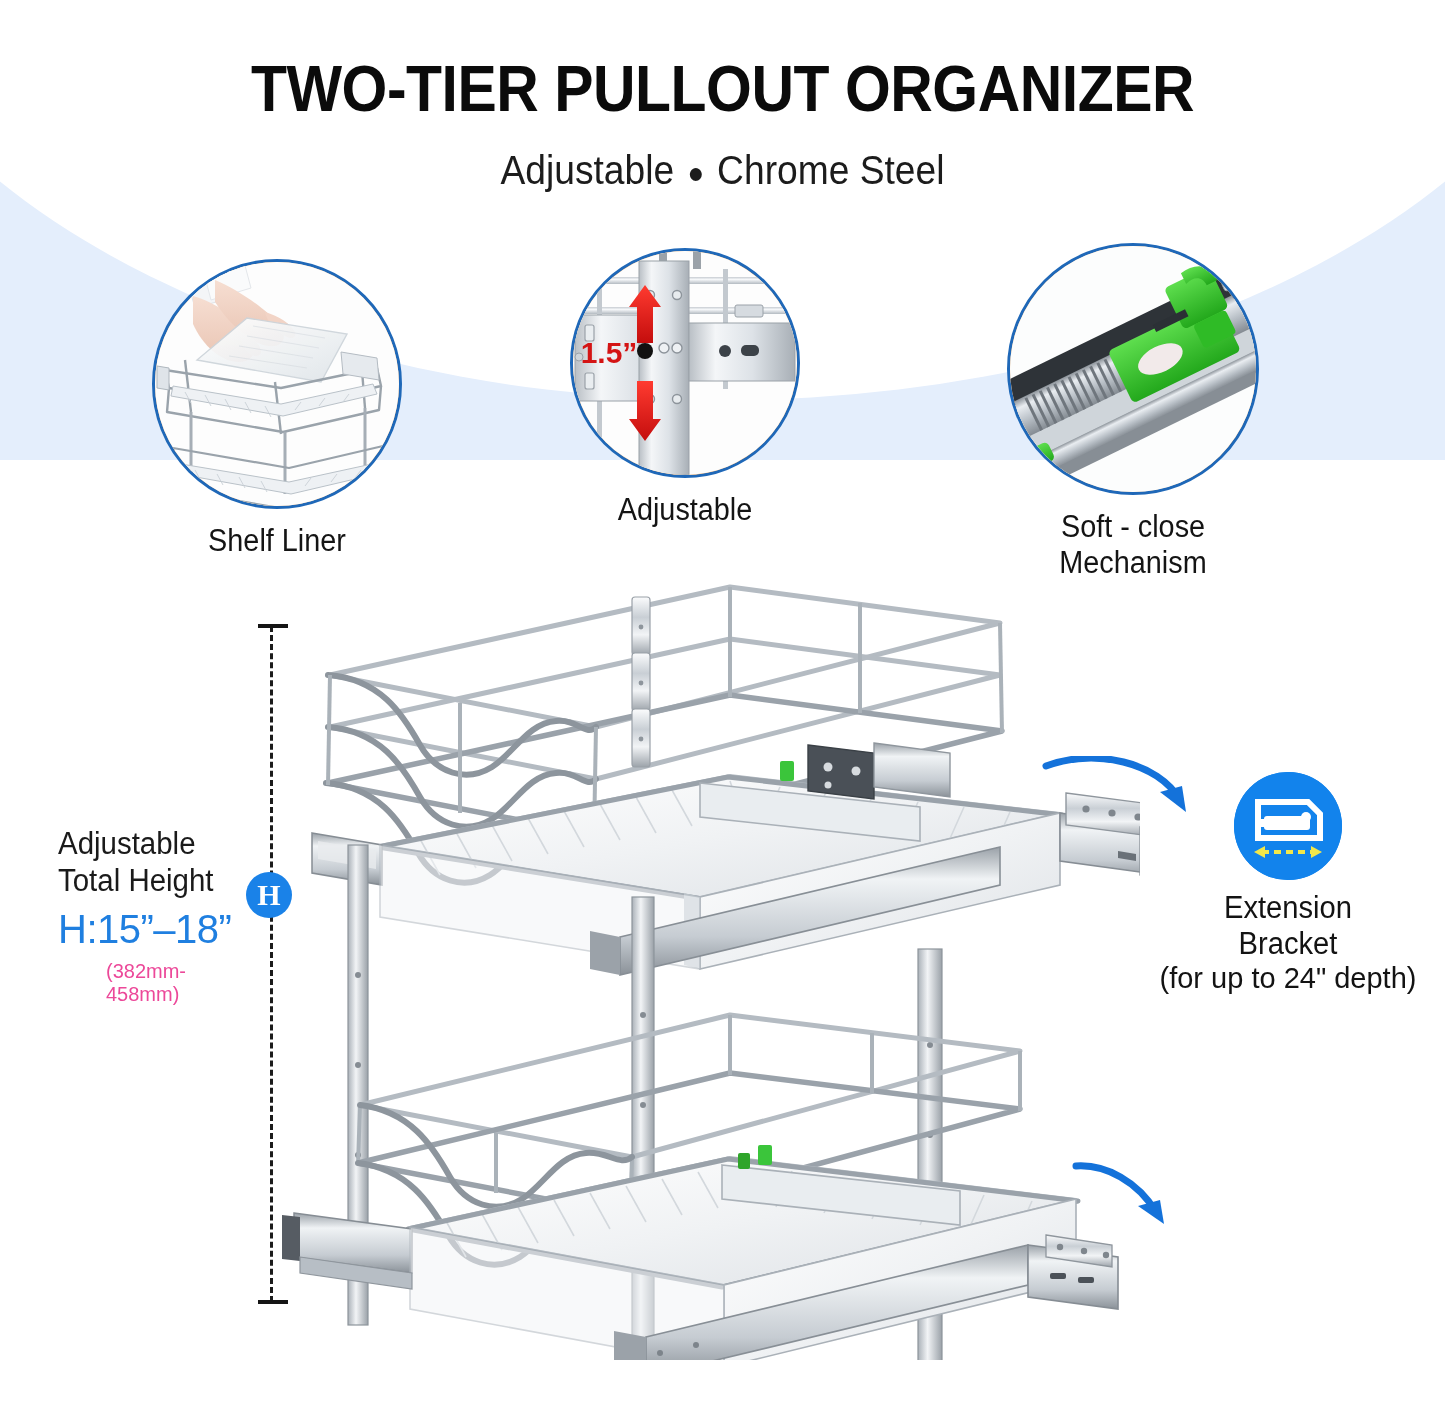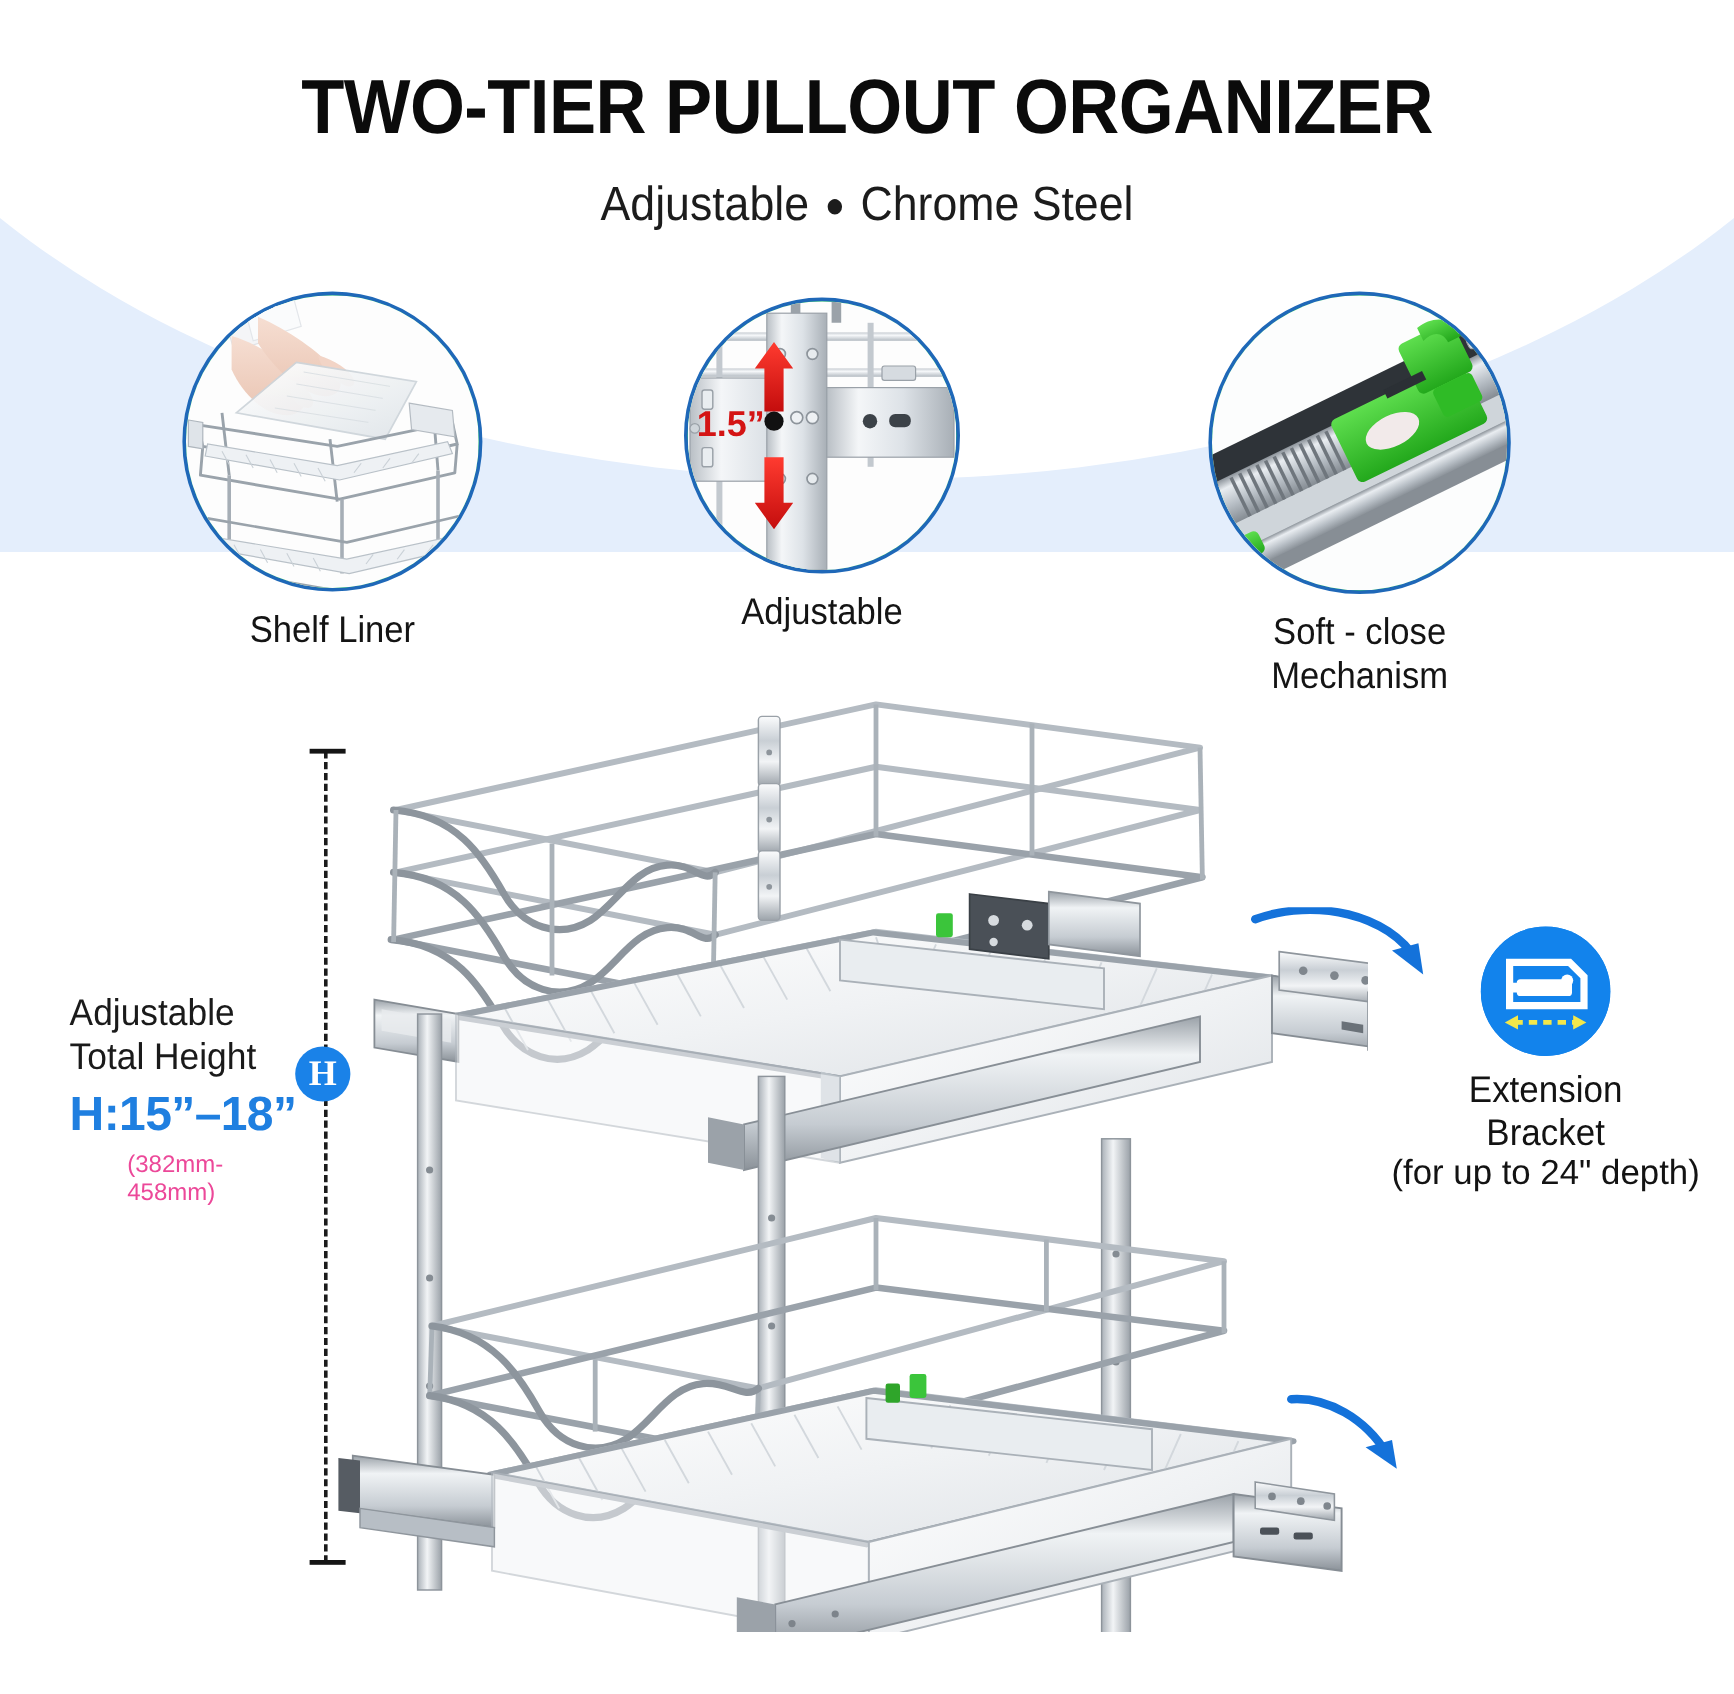--- a/index.html
+++ b/index.html
@@ -49,35 +49,35 @@
     white-space:nowrap;
   }
   .subtitle .dot{font-size:30px;vertical-align:middle;padding:0 14px;}
 
   
   .feature{position:absolute;text-align:center;}
   .fcircle{
     position:relative;
     border-radius:50%;
     border:3px solid #1f68b8;
-    background:#22c55e;
+    background:#fdba74;
     overflow:hidden;
     box-sizing:border-box;
   }
   .flabel{
     margin-top:14px;
     font-size:31px;
     color:#141414;
     line-height:1.16;
     transform:scaleX(0.93);
     transform-origin:50% 0;
     white-space:pre-line;
   }
 
-  #feat-liner{left:152px;top:243px;width:250px;}
+  #feat-liner{left:152px;top:259px;width:250px;}
   #feat-liner .fcircle{width:250px;height:250px;}
   #feat-adjust{left:570px;top:248px;width:230px;}
   #feat-adjust .fcircle{width:230px;height:230px;}
   #feat-soft{left:1007px;top:243px;width:252px;}
   #feat-soft .fcircle{width:252px;height:252px;}
 
   
   .dimline{
     position:absolute;left:270px;top:626px;width:0;height:676px;
     border-left:3px dashed #1b1b1b;
@@ -89,21 +89,21 @@
     position:absolute;left:246px;top:872px;
     width:46px;height:46px;border-radius:50%;
     background:#1a82e8;
     color:#ffffff;font-size:30px;font-weight:bold;
     display:flex;align-items:center;justify-content:center;
     font-family:"Liberation Serif", serif;
   }
 
   .dimtext{position:absolute;left:58px;top:826px;width:200px;text-align:left;}
   .dimtext .l1{font-size:31px;color:#1a1a1a;line-height:1.18;transform:scaleX(0.95);transform-origin:0 0;display:block;white-space:pre-line;}
-  .dimtext .l2{font-size:40px;color:#1f7fe0;font-weight:bold;margin-top:8px;display:block;letter-spacing:-0.5px;}
+  .dimtext .l2{font-size:40px;color:#1f7fe0;font-weight:normal;margin-top:8px;display:block;letter-spacing:-0.5px;}
   .dimtext .l3{font-size:20px;color:#ec4899;margin-top:8px;display:block;margin-left:48px;}
 
   
   .product{position:absolute;left:260px;top:545px;width:880px;height:860px;}
   .product svg{display:block;}
 
   
   .callout{position:absolute;text-align:center;}
   .cocircle{
     width:108px;height:108px;border-radius:50%;

